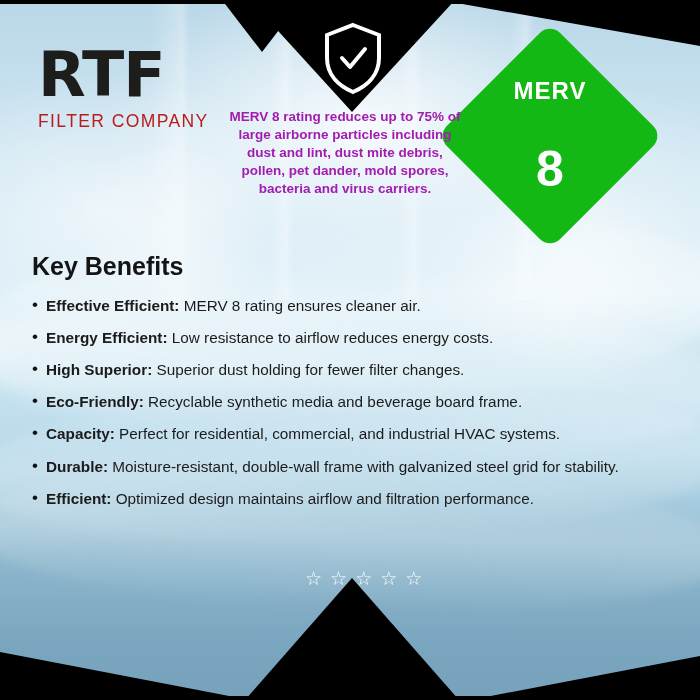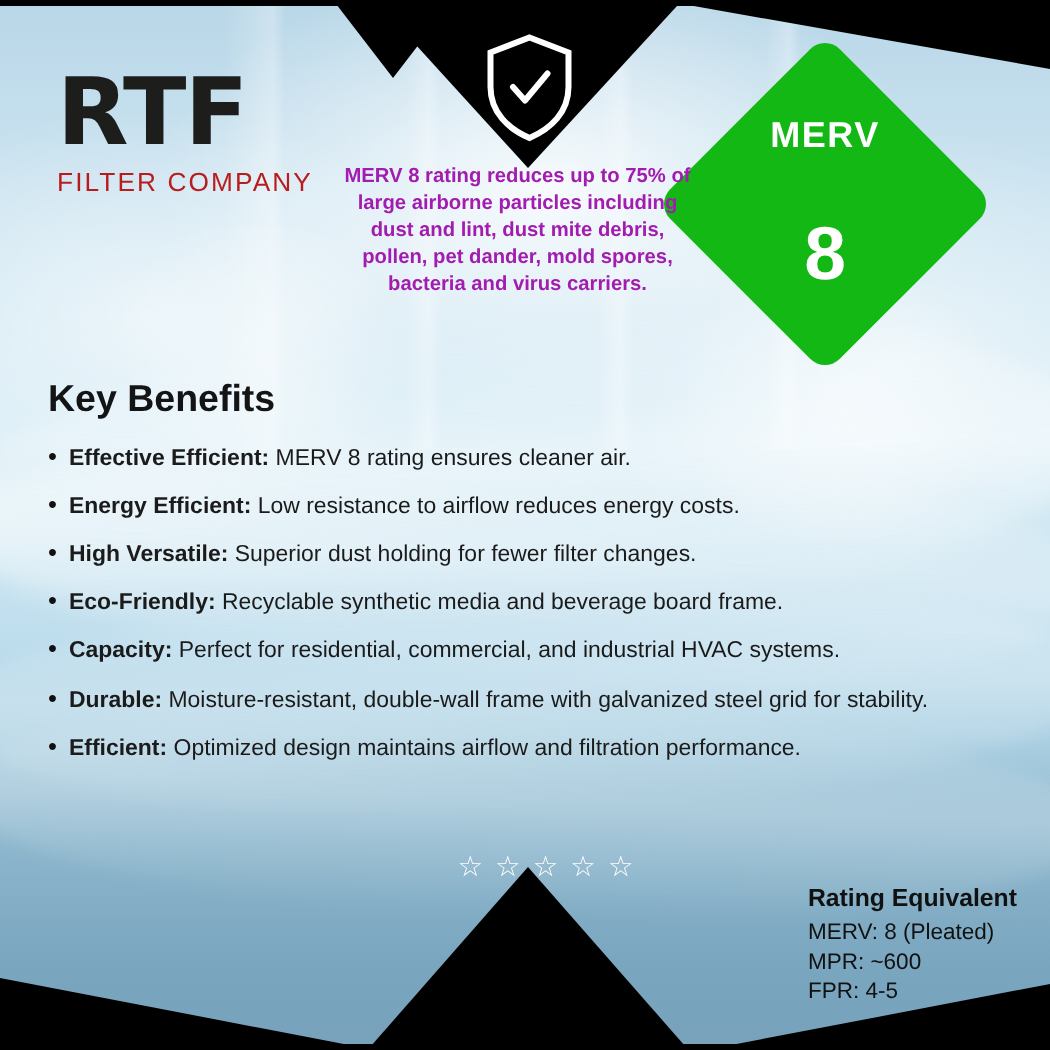--- a/index.html
+++ b/index.html
@@ -269,21 +269,21 @@
         <div class="benefit">
           <span class="bullet">•</span>
           <span class="benefit-text"><b>Effective Efficient:</b><span> MERV 8 rating ensures cleaner air.</span></span>
         </div>
         <div class="benefit">
           <span class="bullet">•</span>
           <span class="benefit-text"><b>Energy Efficient:</b><span> Low resistance to airflow reduces energy costs.</span></span>
         </div>
         <div class="benefit">
           <span class="bullet">•</span>
-          <span class="benefit-text"><b>High Versatile:</b><span> Superior dust holding for fewer filter changes.</span></span>
+          <span class="benefit-text"><b>High Superior:</b><span> Superior dust holding for fewer filter changes.</span></span>
         </div>
         <div class="benefit">
           <span class="bullet">•</span>
           <span class="benefit-text"><b>Eco-Friendly:</b><span> Recyclable synthetic media and beverage board frame.</span></span>
         </div>
         <div class="benefit">
           <span class="bullet">•</span>
           <span class="benefit-text"><b>Capacity:</b><span> Perfect for residential, commercial, and industrial HVAC systems.</span></span>
         </div>
         <div class="benefit">
@@ -292,20 +292,14 @@
         </div>
         <div class="benefit">
           <span class="bullet">•</span>
           <span class="benefit-text"><b>Efficient:</b><span> Optimized design maintains airflow and filtration performance.</span></span>
         </div>
       </div>
   </div>
 
   <div class="stars">☆ ☆ ☆ ☆ ☆</div>
 
-  <div class="rating">
-    <h3>Rating Equivalent</h3>
-    <p>MERV: 8 (Pleated)</p>
-    <p>MPR: ~600</p>
-    <p>FPR: 4-5</p>
-  </div>
 
 </div>
 
 </body></html>

